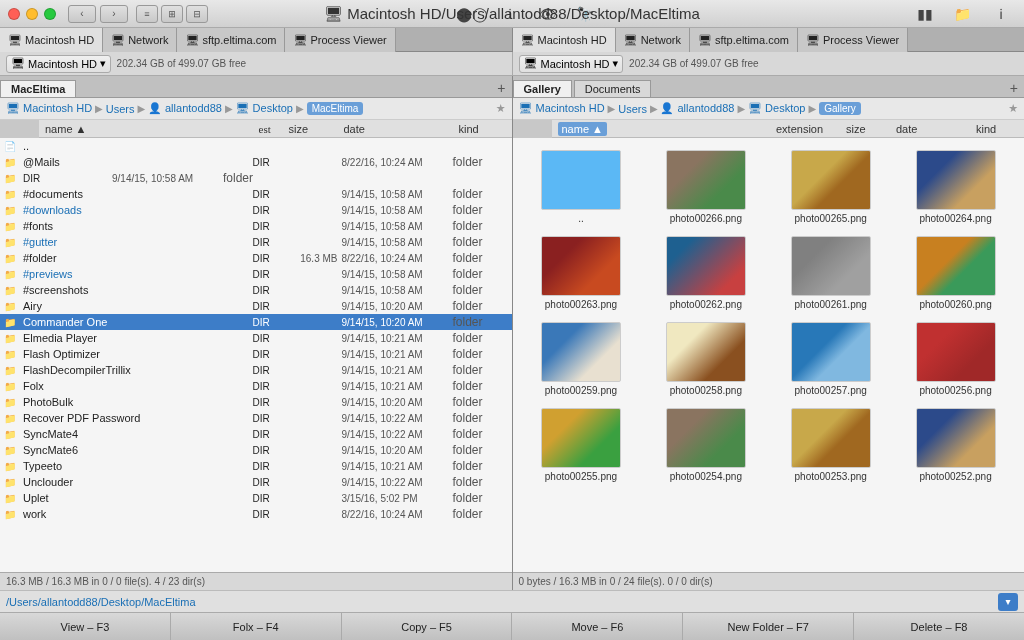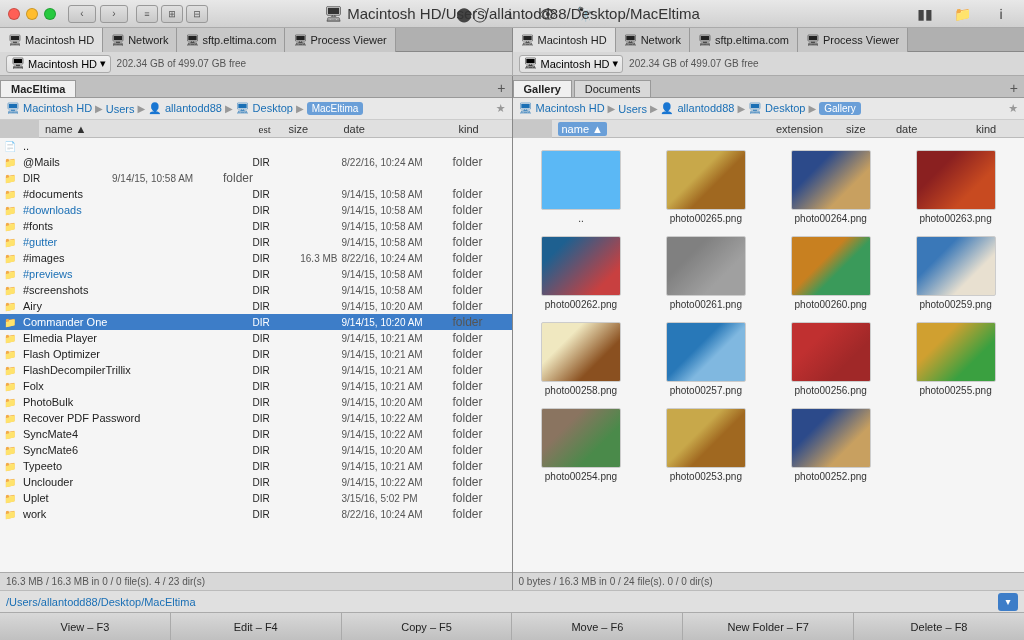--- a/index.html
+++ b/index.html
@@ -540,21 +540,21 @@
         <div class="file-row">
           <span class="file-icon"><span style="color:#6a9fd8">📁</span></span>
           <span class="file-name" style="color: rgb(26, 111, 181);">#gutter</span>
           <span class="file-est">DIR</span>
           <span class="file-size"></span>
           <span class="file-date">9/14/15, 10:58 AM</span>
           <span class="file-kind">folder</span>
         </div>
         <div class="file-row">
           <span class="file-icon"><span style="color:#6a9fd8">📁</span></span>
-          <span class="file-name">#images</span>
+          <span class="file-name">#folder</span>
           <span class="file-est">DIR</span>
           <span class="file-size">16.3 MB</span>
           <span class="file-date">8/22/16, 10:24 AM</span>
           <span class="file-kind">folder</span>
         </div>
         <div class="file-row">
           <span class="file-icon"><span style="color:#6a9fd8">📁</span></span>
           <span class="file-name" style="color: rgb(26, 111, 181);">#previews</span>
           <span class="file-est">DIR</span>
           <span class="file-size"></span>
@@ -715,20 +715,24 @@
       <div class="col-h-r" style="width:50px">size</div>
       <div class="col-h-r" style="width:80px">date</div>
       <div class="col-h-r" style="width:50px">kind</div>
     </div>
     <div class="file-grid" id="right-file-grid">
     <div class="grid-item">
           <div class="grid-thumb" style="background: rgb(91, 184, 245); font-size: 30px;"></div>
           <div class="grid-label">..</div>
         </div>
         <div class="grid-item">
+          <div class="grid-thumb" style="background: linear-gradient(135deg, rgb(138, 116, 96) 30%, rgb(74, 138, 74) 70%);"></div>
+          <div class="grid-label">photo00266.png</div>
+        </div>
+        <div class="grid-item">
           <div class="grid-thumb" style="background: linear-gradient(135deg, rgb(200, 168, 74) 40%, rgb(160, 104, 32) 60%);"></div>
           <div class="grid-label">photo00265.png</div>
         </div>
         <div class="grid-item">
           <div class="grid-thumb" style="background: linear-gradient(135deg, rgb(44, 74, 138) 30%, rgb(200, 160, 96) 70%);"></div>
           <div class="grid-label">photo00264.png</div>
         </div>
         <div class="grid-item">
           <div class="grid-thumb" style="background: linear-gradient(135deg, rgb(138, 32, 32) 30%, rgb(200, 74, 32) 70%);"></div>
           <div class="grid-label">photo00263.png</div>
@@ -786,18 +790,18 @@
   </div>
 </div>
 
 <div class="path-bar">
   <span>/Users/allantodd88/Desktop/MacEltima</span>
   <div class="path-dropdown">▾</div>
 </div>
 
 <div class="bottom-toolbar">
   <div class="toolbar-btn">View – F3</div>
-  <div class="toolbar-btn">Edit – F4</div>
+  <div class="toolbar-btn">Folx – F4</div>
   <div class="toolbar-btn">Copy – F5</div>
   <div class="toolbar-btn">Move – F6</div>
   <div class="toolbar-btn">New Folder – F7</div>
   <div class="toolbar-btn">Delete – F8</div>
 </div>
 
 </body></html>

